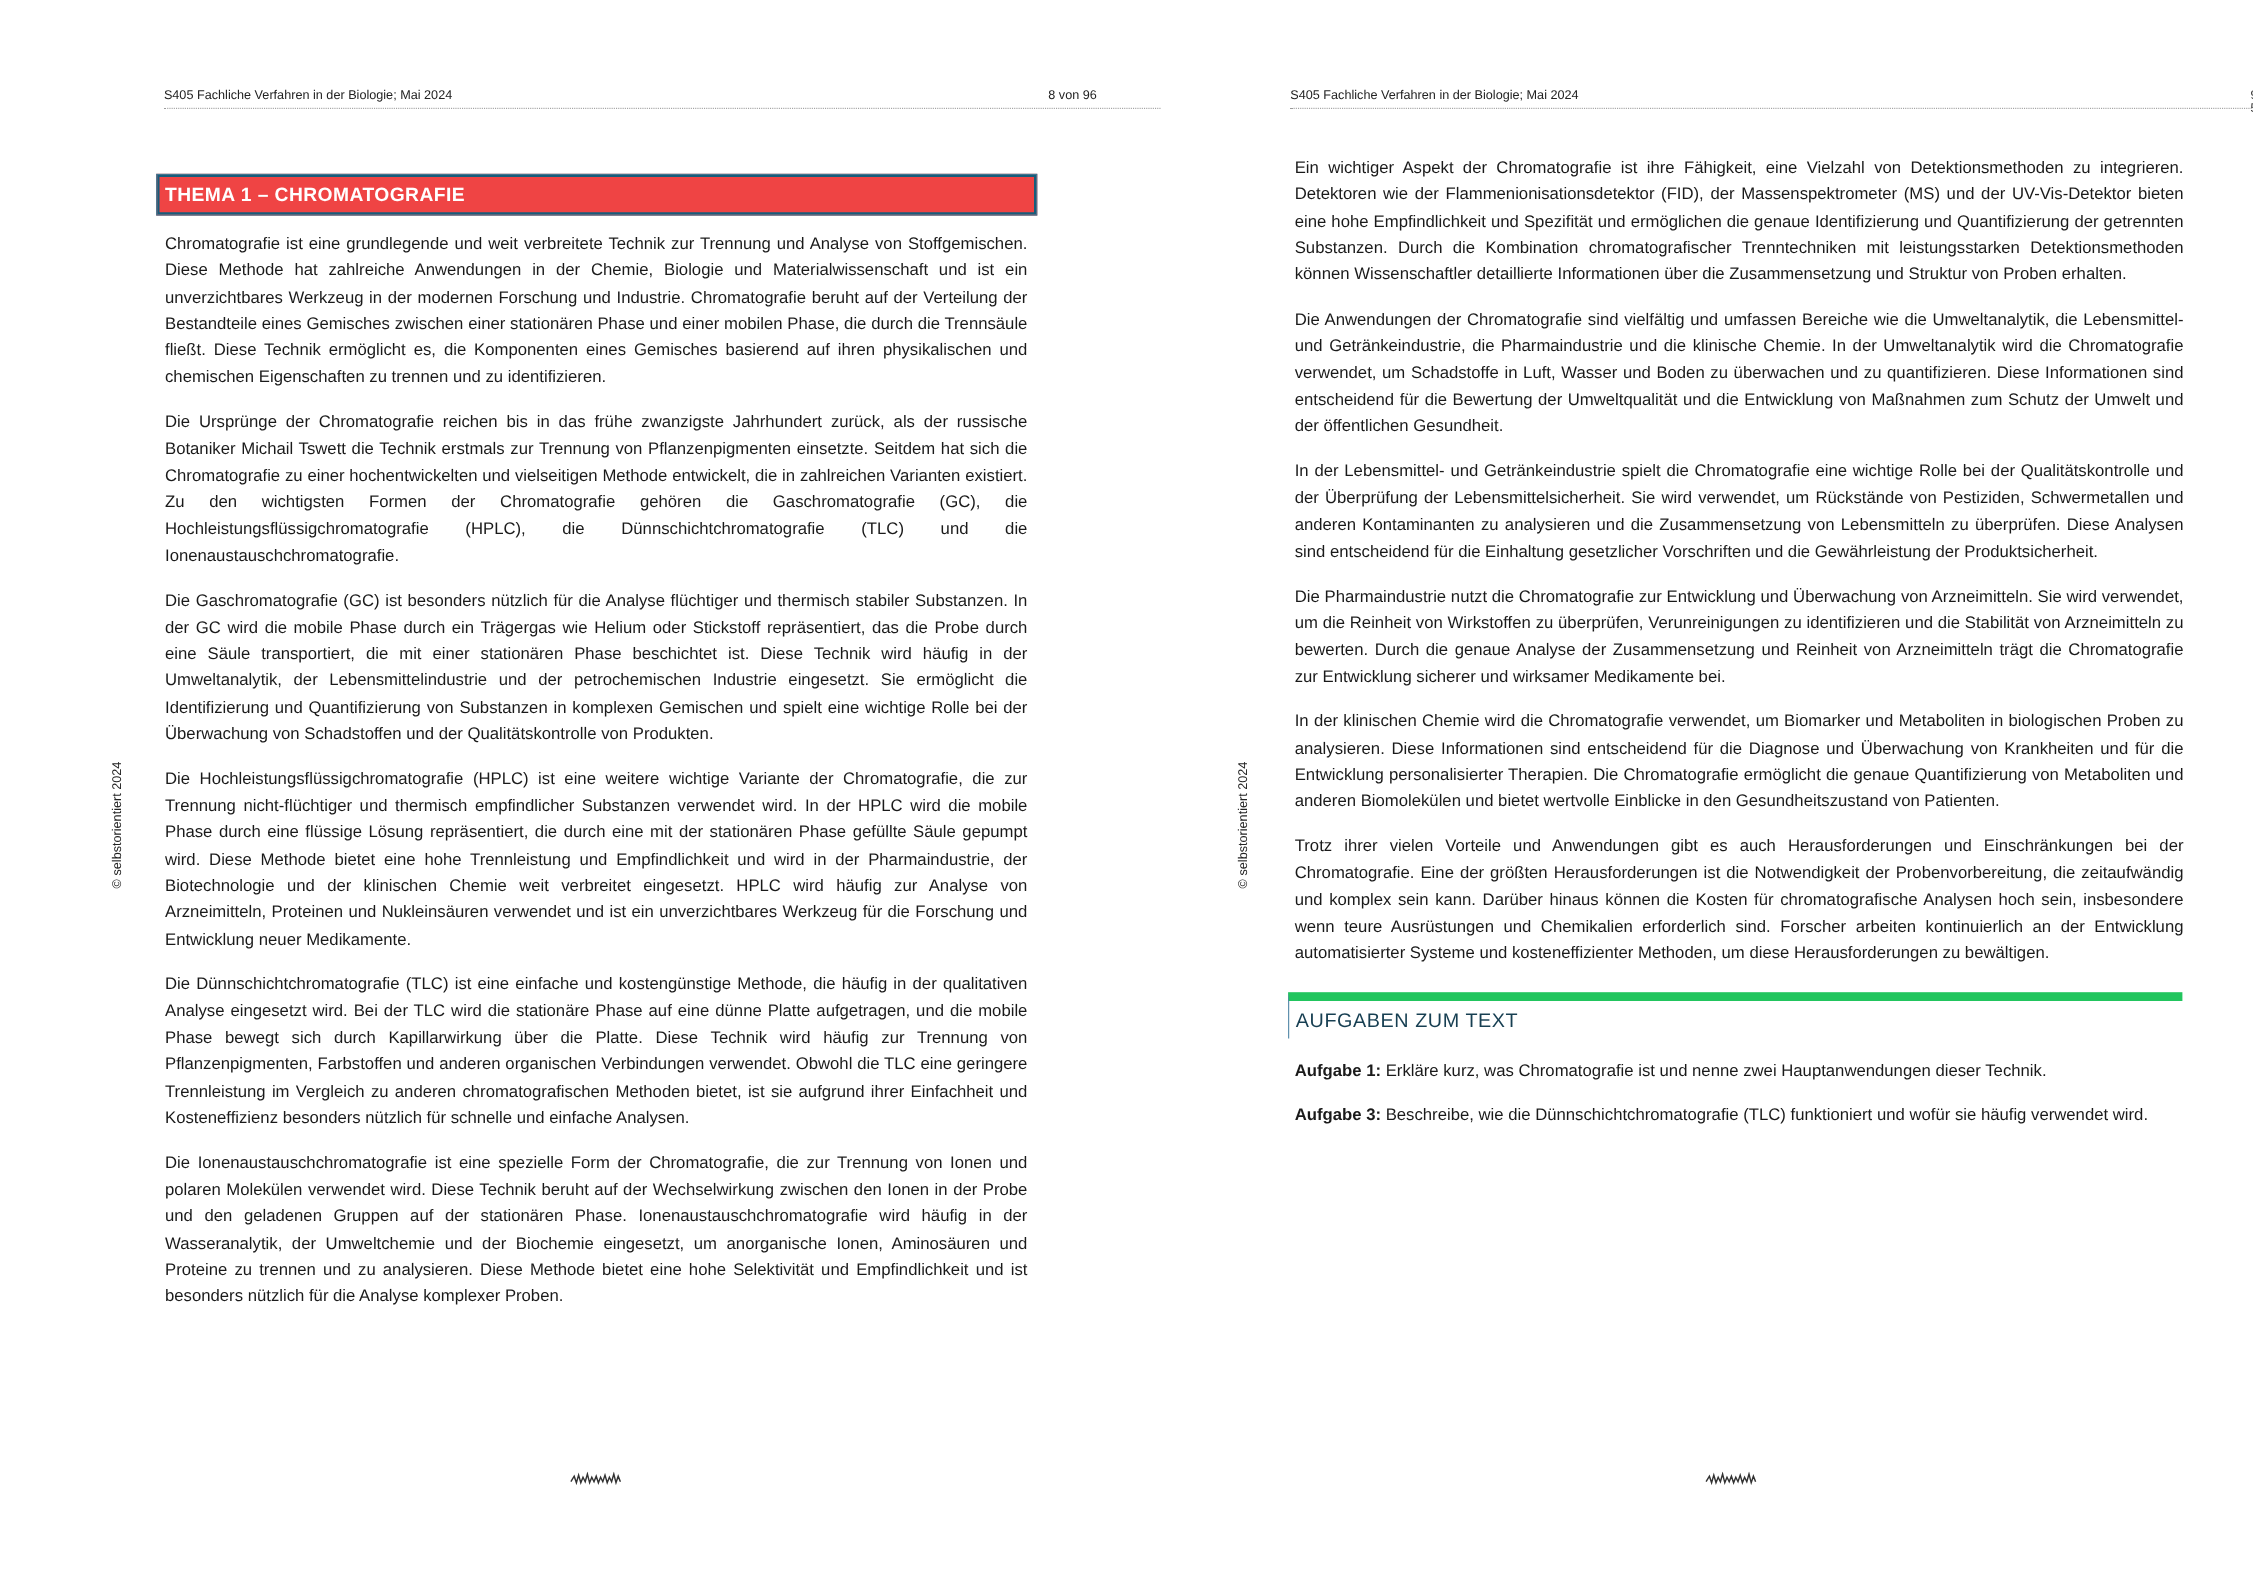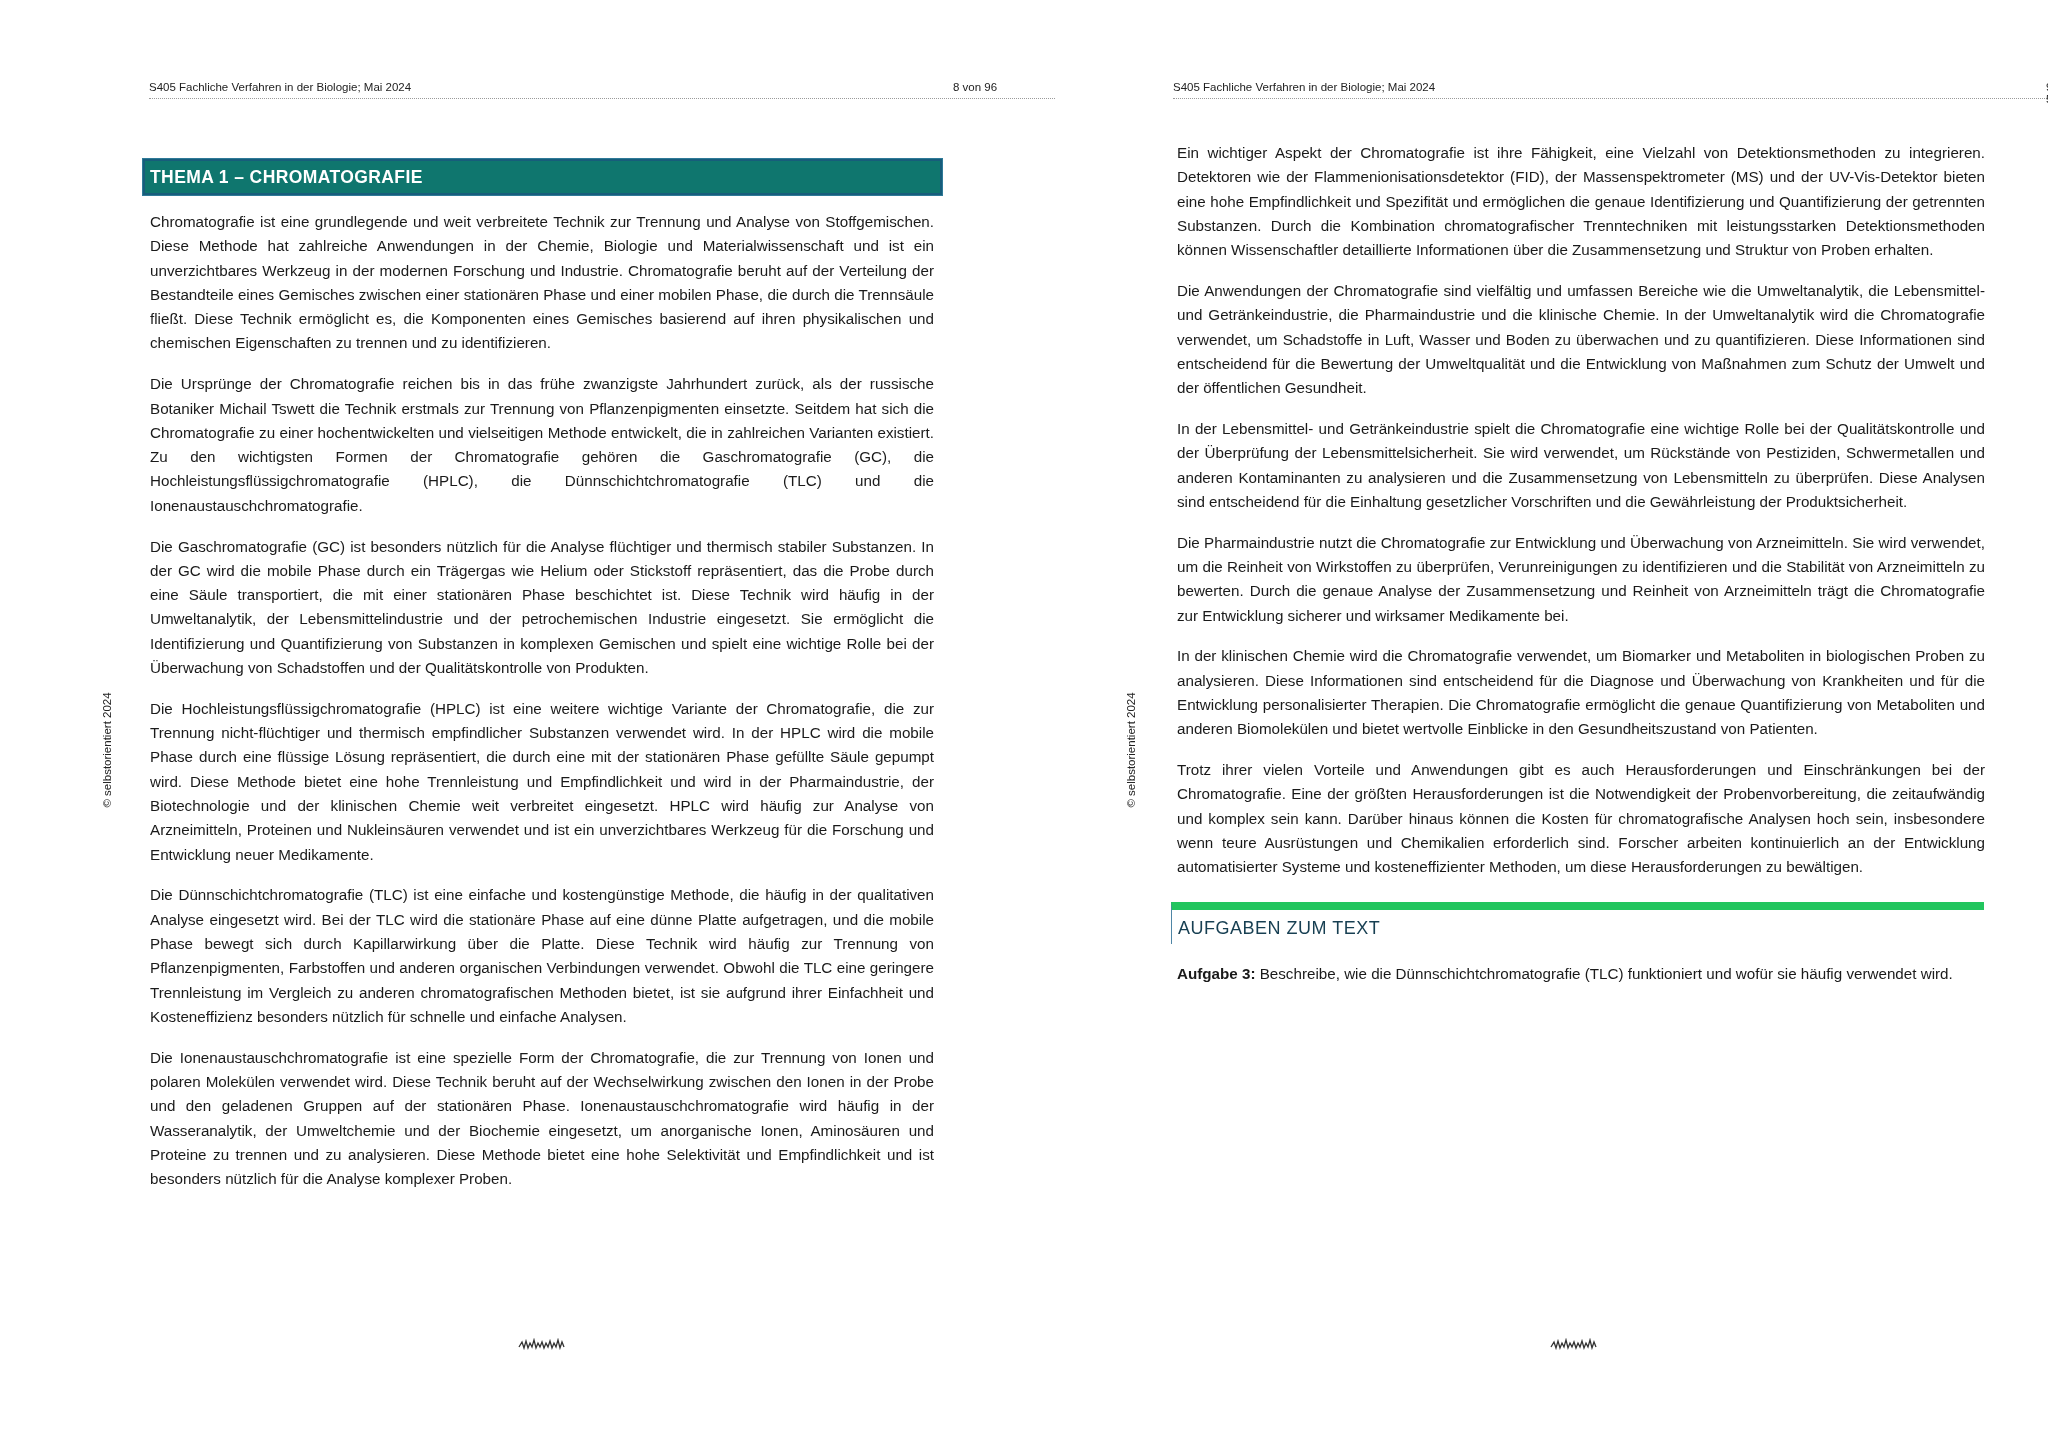--- a/index.html
+++ b/index.html
@@ -19,21 +19,21 @@
   .page-right .run-header .page-num { left: 873px; }
 
   .copyright { position: absolute; left: 74px; top: 750px; font-size: 11.5px; color: #222;
                transform: translate(-50%, -50%) rotate(-90deg); white-space: nowrap; }
 
   .content { position: absolute; font-size: 15.2px; line-height: 24.3px; text-align: justify; }
   .page-left .content { left: 117px; top: 158px; width: 784px; }
   .page-right .content { left: 120px; top: 141px; width: 808px; }
   .content p { margin: 0 0 16.5px 0; }
 
-  .thema-banner { background: #0f766e; color: #ffffff; font-weight: bold; font-size: 17.5px;
+  .thema-banner { background: #ef4444; color: #ffffff; font-weight: bold; font-size: 17.5px;
                   letter-spacing: 0.4px; height: 36px; line-height: 36px; padding-left: 7px;
                   margin: 0 0 14px -8px; width: 792px; border: 1px solid #2f7a98;
                   box-shadow: inset 0 0 0 2px #175d7b; }
 
   .aufgaben-heading { border-top: 8px solid #22c55e; border-left: 2px solid #4f86a6;
                       border-left-width: 1.5px; color: #173f52; font-size: 18px; letter-spacing: 0.5px;
                       padding: 6px 0 4px 6px; margin: 22px 0 18px -6px; width: 806px; height: 24px;
                       border-left-color: #4f86a6; }
   .aufgaben-heading { border-left-style: solid; }
   .task { margin: 0 0 16px 0; }
@@ -79,20 +79,23 @@
     <p>Ein wichtiger Aspekt der Chromatografie ist ihre Fähigkeit, eine Vielzahl von Detektionsmethoden zu integrieren. Detektoren wie der Flammenionisationsdetektor (FID), der Massenspektrometer (MS) und der UV-Vis-Detektor bieten eine hohe Empfindlichkeit und Spezifität und ermöglichen die genaue Identifizierung und Quantifizierung der getrennten Substanzen. Durch die Kombination chromatografischer Trenntechniken mit leistungsstarken Detektionsmethoden können Wissenschaftler detaillierte Informationen über die Zusammensetzung und Struktur von Proben erhalten.</p>
     <p>Die Anwendungen der Chromatografie sind vielfältig und umfassen Bereiche wie die Umweltanalytik, die Lebensmittel- und Getränkeindustrie, die Pharmaindustrie und die klinische Chemie. In der Umweltanalytik wird die Chromatografie verwendet, um Schadstoffe in Luft, Wasser und Boden zu überwachen und zu quantifizieren. Diese Informationen sind entscheidend für die Bewertung der Umweltqualität und die Entwicklung von Maßnahmen zum Schutz der Umwelt und der öffentlichen Gesundheit.</p>
     <p>In der Lebensmittel- und Getränkeindustrie spielt die Chromatografie eine wichtige Rolle bei der Qualitätskontrolle und der Überprüfung der Lebensmittelsicherheit. Sie wird verwendet, um Rückstände von Pestiziden, Schwermetallen und anderen Kontaminanten zu analysieren und die Zusammensetzung von Lebensmitteln zu überprüfen. Diese Analysen sind entscheidend für die Einhaltung gesetzlicher Vorschriften und die Gewährleistung der Produktsicherheit.</p>
     <p>Die Pharmaindustrie nutzt die Chromatografie zur Entwicklung und Überwachung von Arzneimitteln. Sie wird verwendet, um die Reinheit von Wirkstoffen zu überprüfen, Verunreinigungen zu identifizieren und die Stabilität von Arzneimitteln zu bewerten. Durch die genaue Analyse der Zusammensetzung und Reinheit von Arzneimitteln trägt die Chromatografie zur Entwicklung sicherer und wirksamer Medikamente bei.</p>
     <p>In der klinischen Chemie wird die Chromatografie verwendet, um Biomarker und Metaboliten in biologischen Proben zu analysieren. Diese Informationen sind entscheidend für die Diagnose und Überwachung von Krankheiten und für die Entwicklung personalisierter Therapien. Die Chromatografie ermöglicht die genaue Quantifizierung von Metaboliten und anderen Biomolekülen und bietet wertvolle Einblicke in den Gesundheitszustand von Patienten.</p>
     <p>Trotz ihrer vielen Vorteile und Anwendungen gibt es auch Herausforderungen und Einschränkungen bei der Chromatografie. Eine der größten Herausforderungen ist die Notwendigkeit der Probenvorbereitung, die zeitaufwändig und komplex sein kann. Darüber hinaus können die Kosten für chromatografische Analysen hoch sein, insbesondere wenn teure Ausrüstungen und Chemikalien erforderlich sind. Forscher arbeiten kontinuierlich an der Entwicklung automatisierter Systeme und kosteneffizienter Methoden, um diese Herausforderungen zu bewältigen.</p>
 
     <div class="aufgaben-heading">AUFGABEN ZUM TEXT</div>
 
     <p class="task">
+      <b>Aufgabe 1:</b><span> Erkläre kurz, was Chromatografie ist und nenne zwei Hauptanwendungen dieser Technik.</span>
+    </p>
+    <p class="task">
       <b>Aufgabe 3:</b><span> Beschreibe, wie die Dünnschichtchromatografie (TLC) funktioniert und wofür sie häufig verwendet wird.</span>
     </p>
   </div>
 
   <svg class="signature" viewBox="0 0 50 14">
     <path d="M2 9 L5 4 L7 10 L9 3 L11 10 L13 5 L15 9 L17 2 L19 10 L21 5 L23 9 L25 4 L27 10 L29 5 L31 9 L33 3 L35 10 L37 5 L39 9 L41 2 L43 10 L45 4 L47 9" fill="none" stroke="#333" stroke-width="1.3"></path>
   </svg>
 </div>
 
 </body></html>

